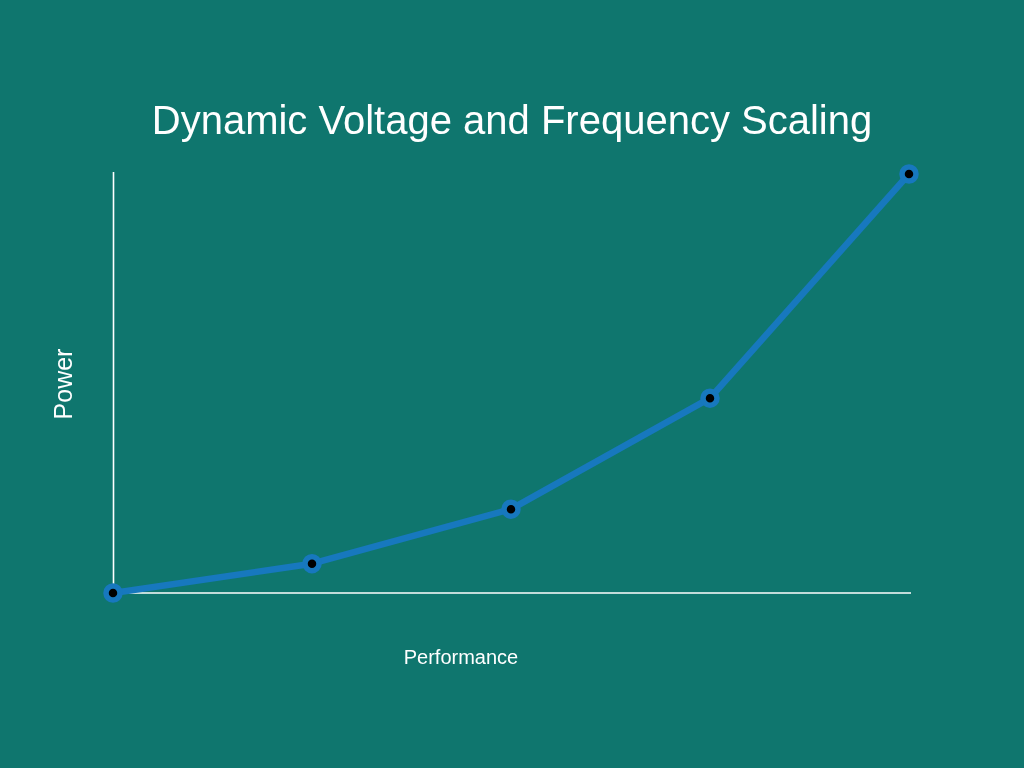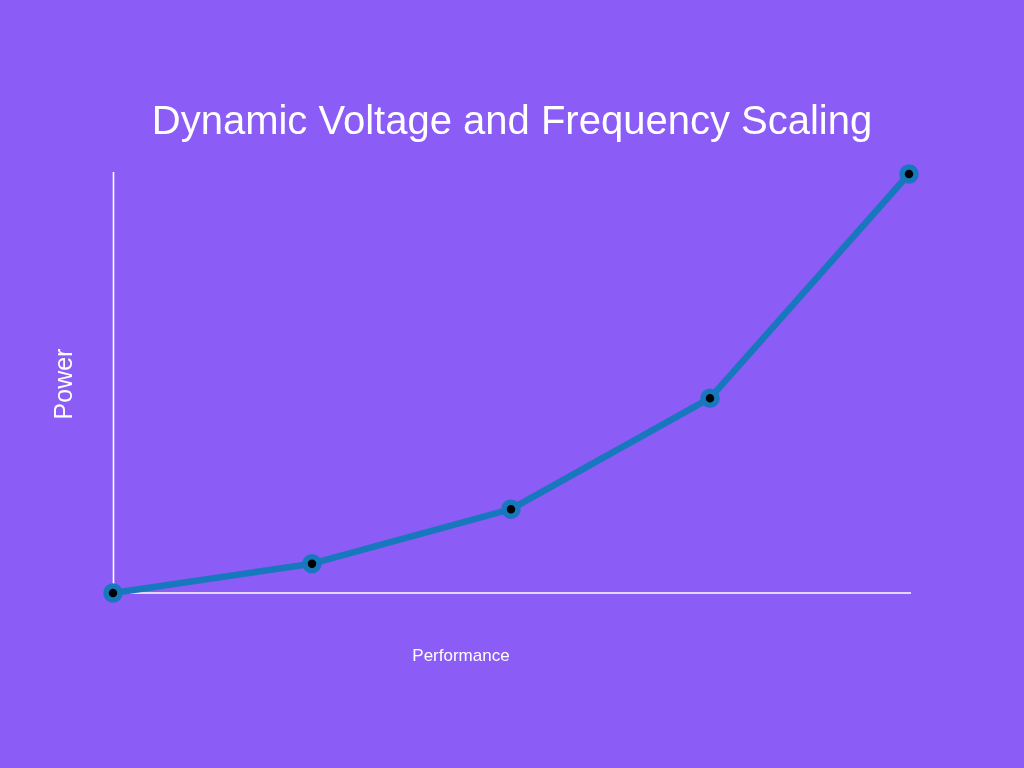--- a/index.html
+++ b/index.html
@@ -4,21 +4,21 @@
 <style>
   html, body {
     margin: 0;
     padding: 0;
     background: #000000;
   }
   .slide {
     position: relative;
     width: 1024px;
     height: 768px;
-    background: #8b5cf6;
+    background: #0f766e;
     overflow: hidden;
     font-family: "Liberation Sans", sans-serif;
   }
   .chart-title {
     position: absolute;
     left: 0;
     top: 98px;
     width: 1024px;
     text-align: center;
     color: #ffffff;
@@ -37,21 +37,21 @@
     font-weight: 300;
     white-space: nowrap;
   }
   .x-axis-label {
     position: absolute;
     left: 0;
     top: 646px;
     width: 922px;
     text-align: center;
     color: #ffffff;
-    font-size: 17px;
+    font-size: 20px;
     font-weight: 300;
   }
   .chart-svg {
     position: absolute;
     left: 0;
     top: 0;
   }
 </style>
 </head>
 <body>

